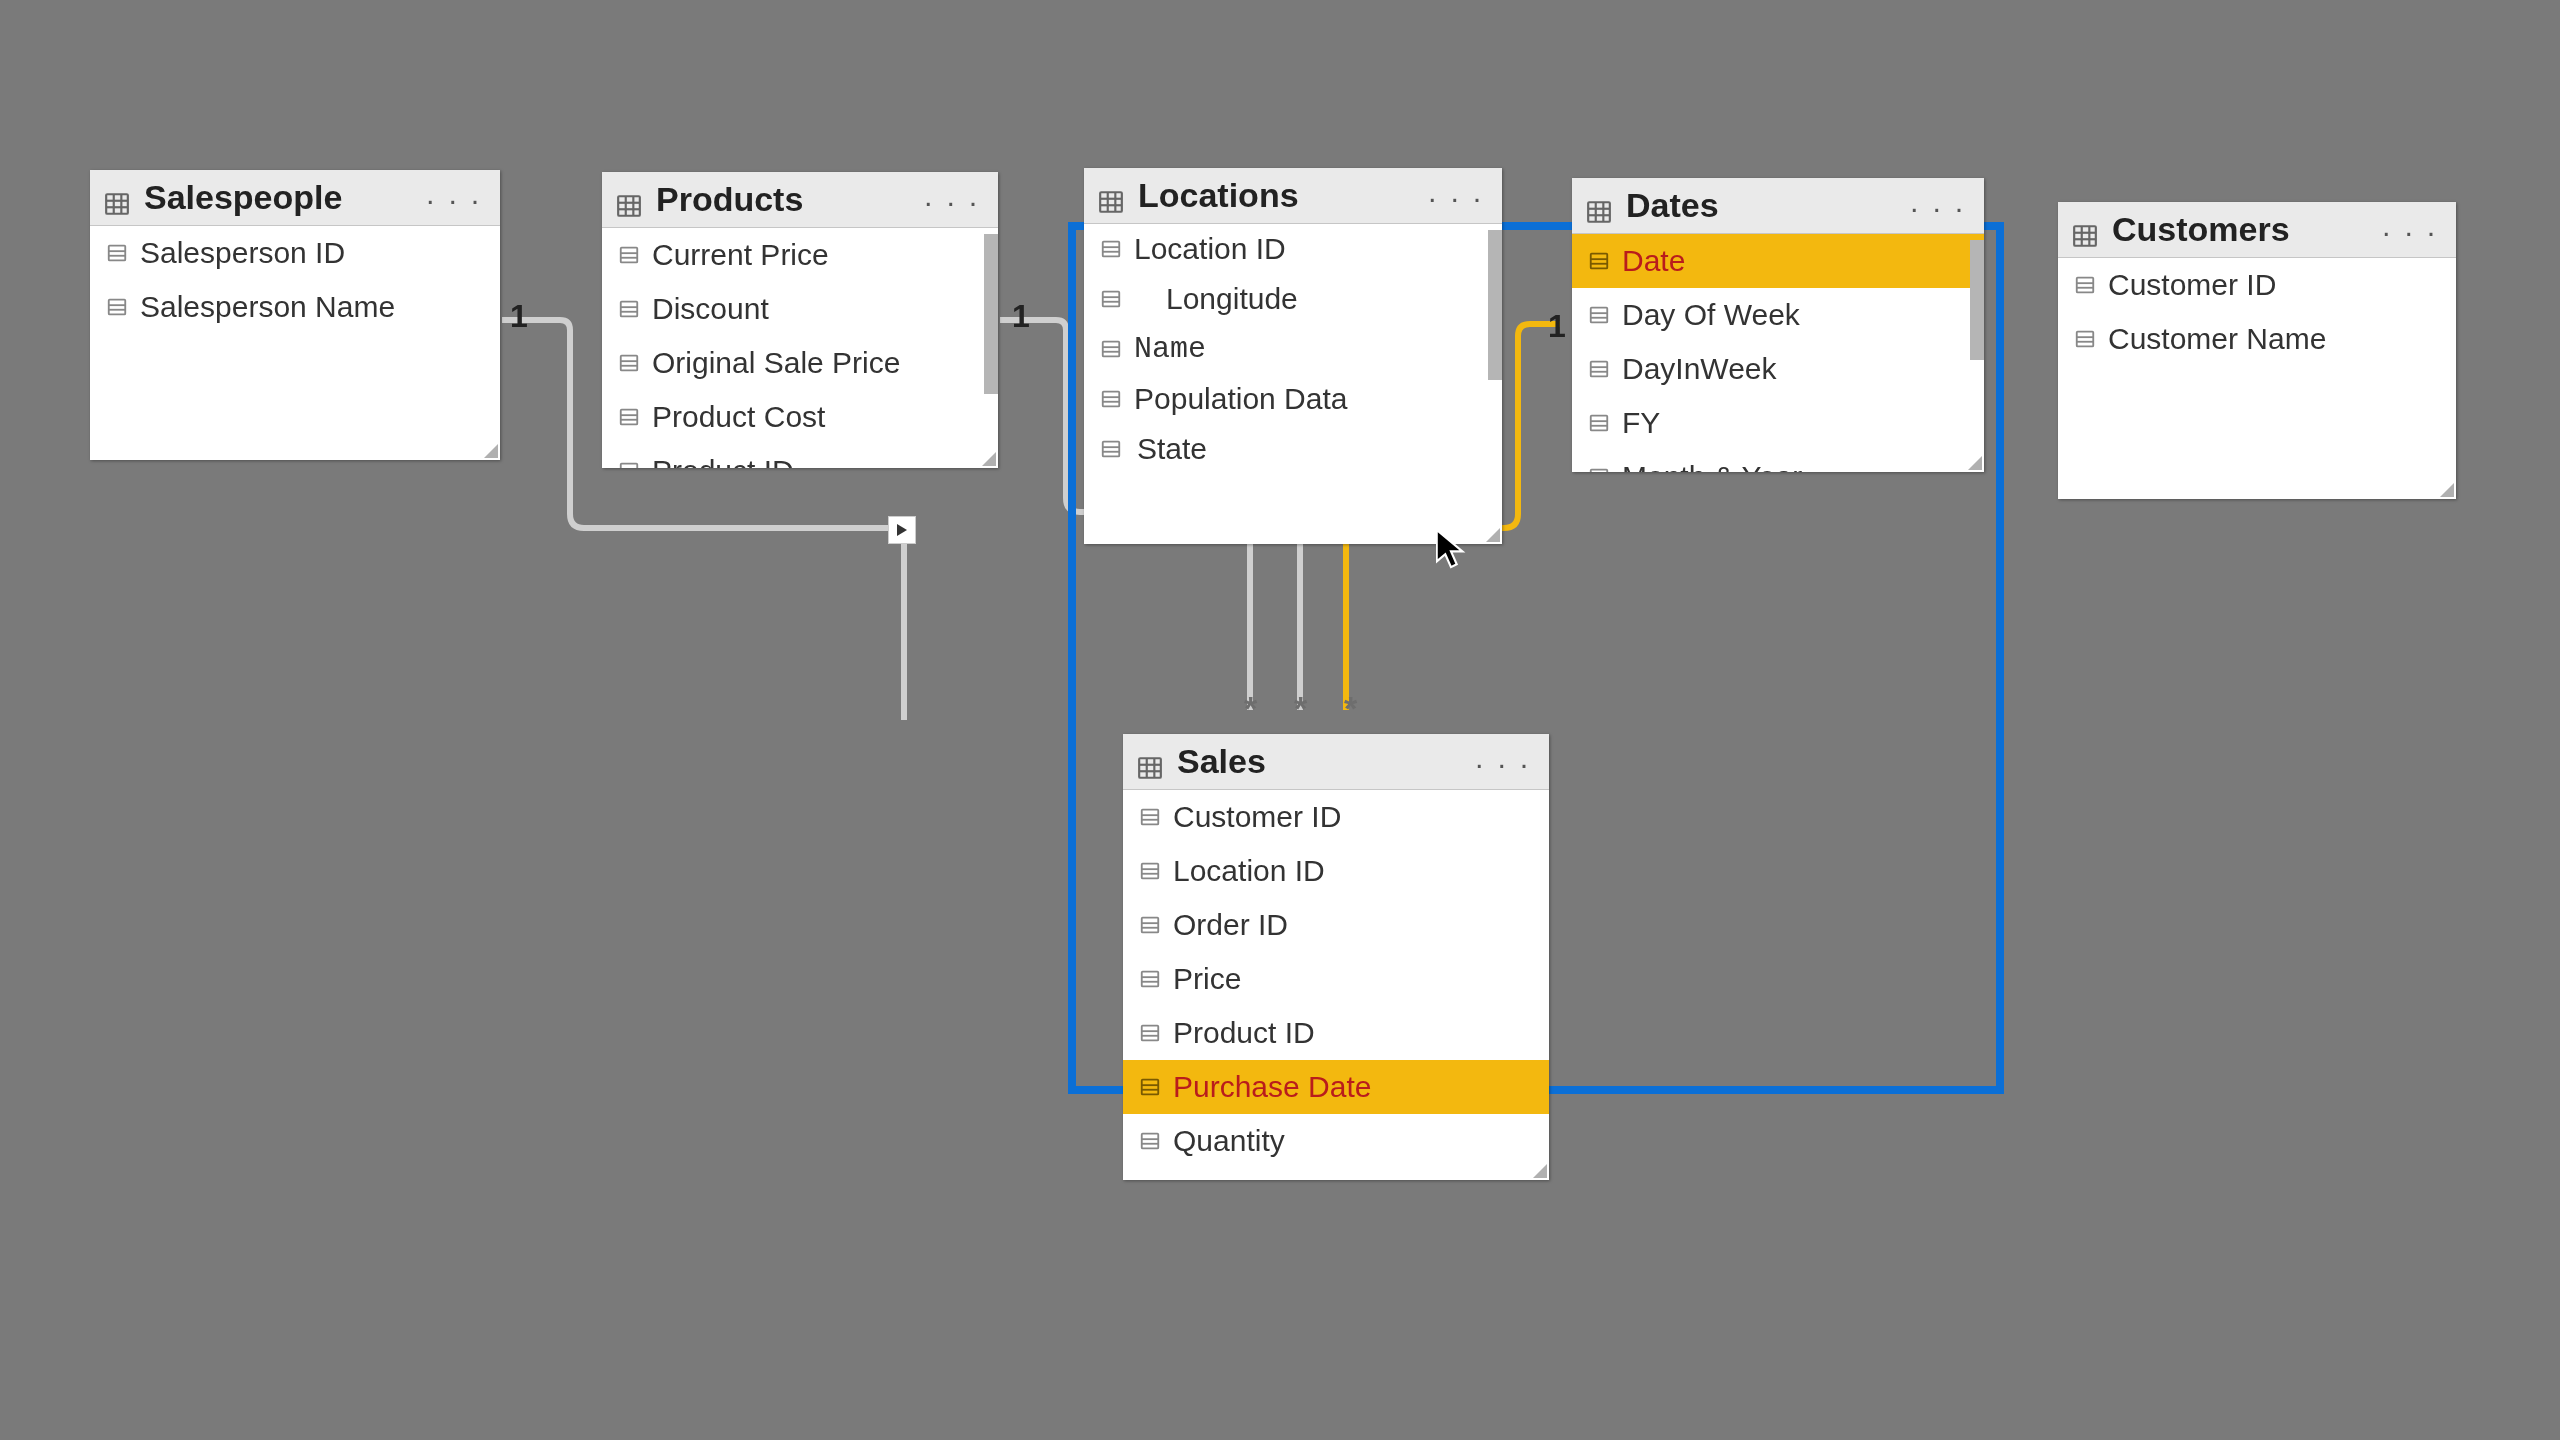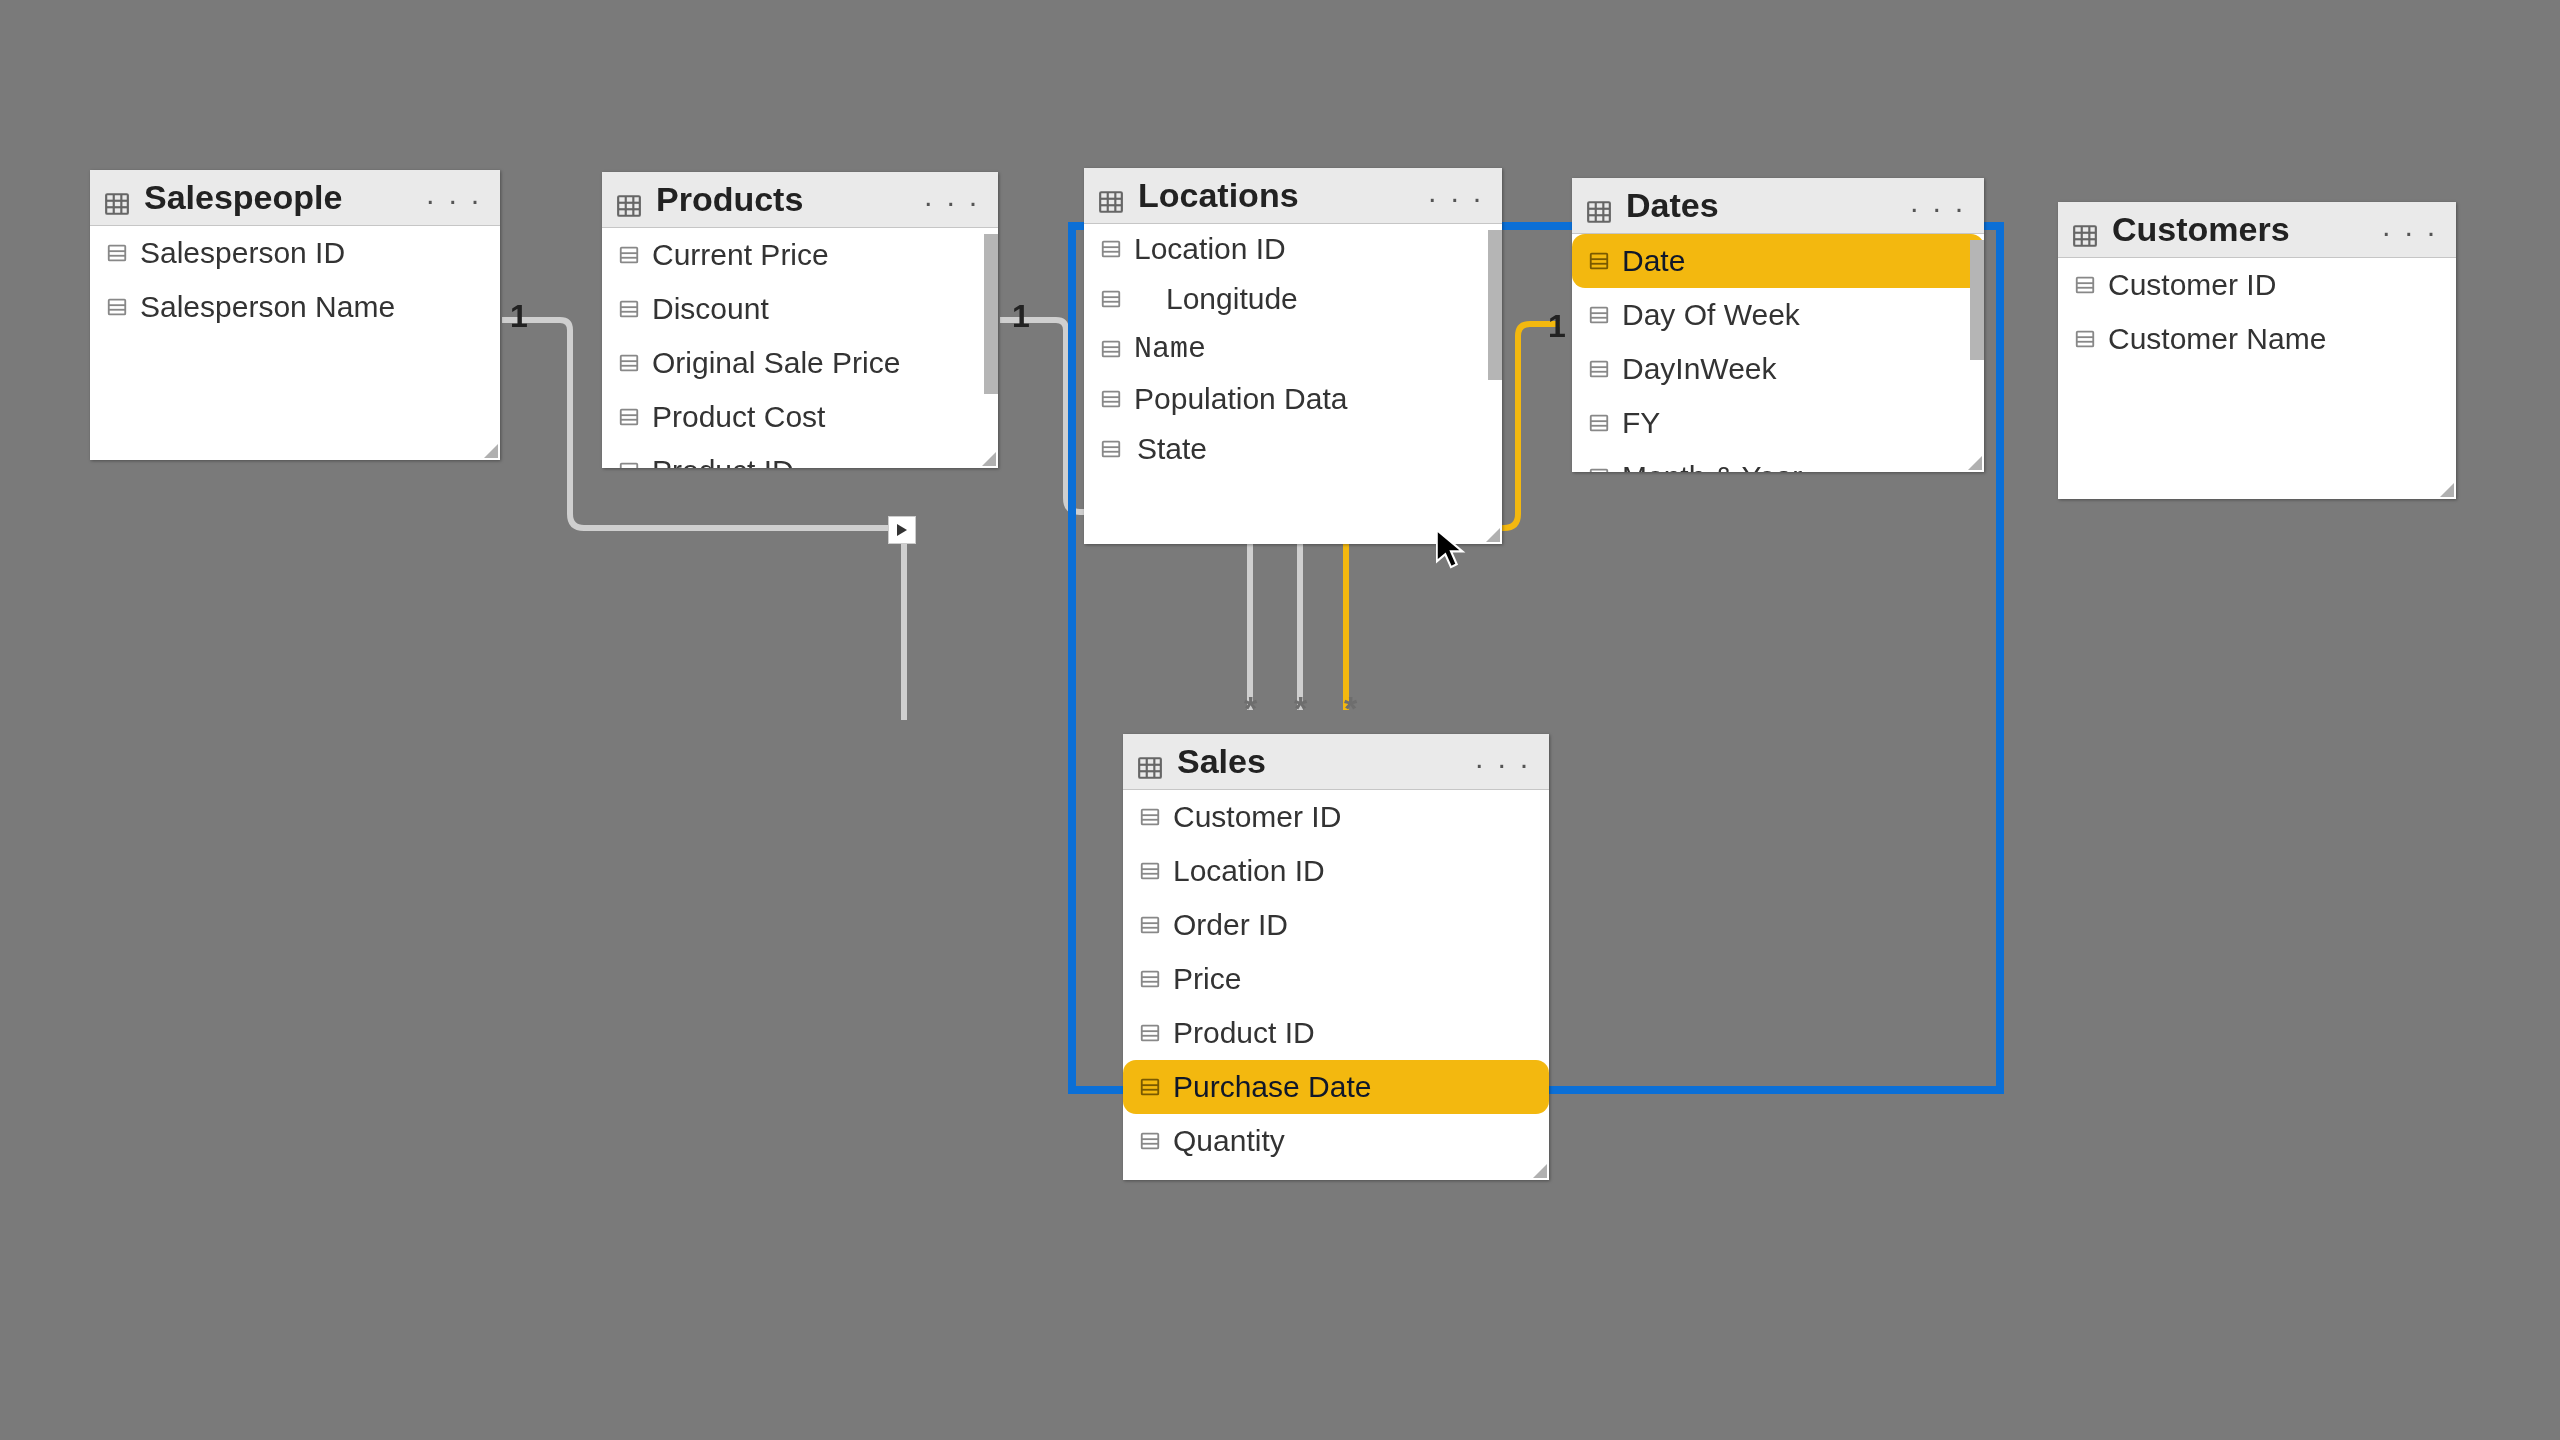--- a/index.html
+++ b/index.html
@@ -68,22 +68,21 @@
     display: flex;
     align-items: center;
     gap: 12px;
     padding: 4px 16px;
     height: 46px;
     font-size: 30px;
     color: #333;
   }
   .field-row.highlight {
     background: #f3b80f;
-    color: #0f172a;
-    border-radius: 13px;
+    color: #b91c1c;
   }
   .field-row .icon {
     display: inline-flex;
   }
   .tbl-icon svg, .field-row .icon svg {
     display: block;
   }
   .resize-handle {
     position: absolute;
     right: 2px;

